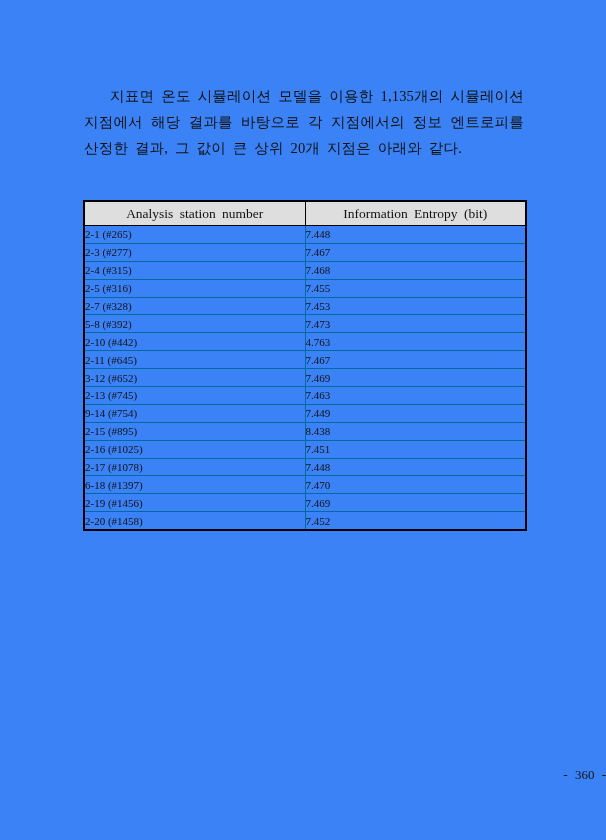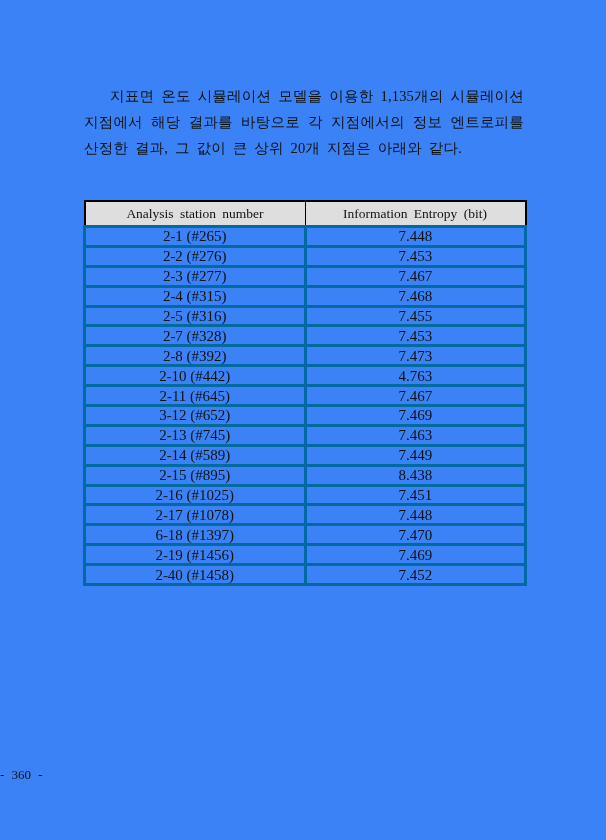--- a/index.html
+++ b/index.html
@@ -55,33 +55,33 @@
     border: 1px solid #000000;
     background: #dedede;
     font-weight: normal;
     font-size: 13.5px;
     height: 23px;
     text-align: center;
     word-spacing: 3px;
     padding: 0;
   }
   table.entropy td {
-    border: 3px solid #0369a1;
-    font-size: 15px;
+    border: 1px solid #0369a1;
+    font-size: 11px;
     height: 16.9px;
-    text-align: center;
+    text-align: left;
     padding: 0;
     line-height: 16px;
   }
   .footer {
     position: absolute;
     top: 767px;
     left: 0;
     width: 606px;
-    text-align: left;
+    text-align: right;
     font-size: 13px;
     word-spacing: 4px;
   }
 </style>
 </head>
 <body>
 
 <div class="page">
 
   <p class="para">지표면 온도 시뮬레이션 모델을 이용한 1,135개의 시뮬레이션 지점에서 해당 결과를 바탕으로 각 지점에서의 정보 엔트로피를 산정한 결과, 그 값이 큰 상위 20개 지점은 아래와 같다.</p>
@@ -93,61 +93,57 @@
         <th>Analysis station number</th>
         <th>Information Entropy (bit)</th>
       </tr>
     </thead>
     <tbody>
         <tr>
           <td>2-1 (#265)</td>
           <td>7.448</td>
         </tr>
         <tr>
-          <td>2-2 (#276)</td>
-          <td>7.453</td>
-        </tr>
-        <tr>
           <td>2-3 (#277)</td>
           <td>7.467</td>
         </tr>
         <tr>
           <td>2-4 (#315)</td>
           <td>7.468</td>
         </tr>
         <tr>
           <td>2-5 (#316)</td>
           <td>7.455</td>
         </tr>
         <tr>
           <td>2-7 (#328)</td>
           <td>7.453</td>
         </tr>
         <tr>
-          <td>2-8 (#392)</td>
+          <td>5-8 (#392)</td>
           <td>7.473</td>
         </tr>
         <tr>
           <td>2-10 (#442)</td>
           <td>4.763</td>
         </tr>
         <tr>
           <td>2-11 (#645)</td>
           <td>7.467</td>
         </tr>
         <tr>
           <td>3-12 (#652)</td>
           <td>7.469</td>
         </tr>
         <tr>
           <td>2-13 (#745)</td>
           <td>7.463</td>
         </tr>
         <tr>
-          <td>2-14 (#589)</td>
+          <td>9-14 (#754)</td>
           <td>7.449</td>
         </tr>
         <tr>
           <td>2-15 (#895)</td>
           <td>8.438</td>
         </tr>
         <tr>
           <td>2-16 (#1025)</td>
           <td>7.451</td>
         </tr>
@@ -157,21 +153,21 @@
         </tr>
         <tr>
           <td>6-18 (#1397)</td>
           <td>7.470</td>
         </tr>
         <tr>
           <td>2-19 (#1456)</td>
           <td>7.469</td>
         </tr>
         <tr>
-          <td>2-40 (#1458)</td>
+          <td>2-20 (#1458)</td>
           <td>7.452</td>
         </tr>
       </tbody>
   </table>
 
   <div class="footer">- 360 -</div>
 
 </div>
 
 </body></html>

